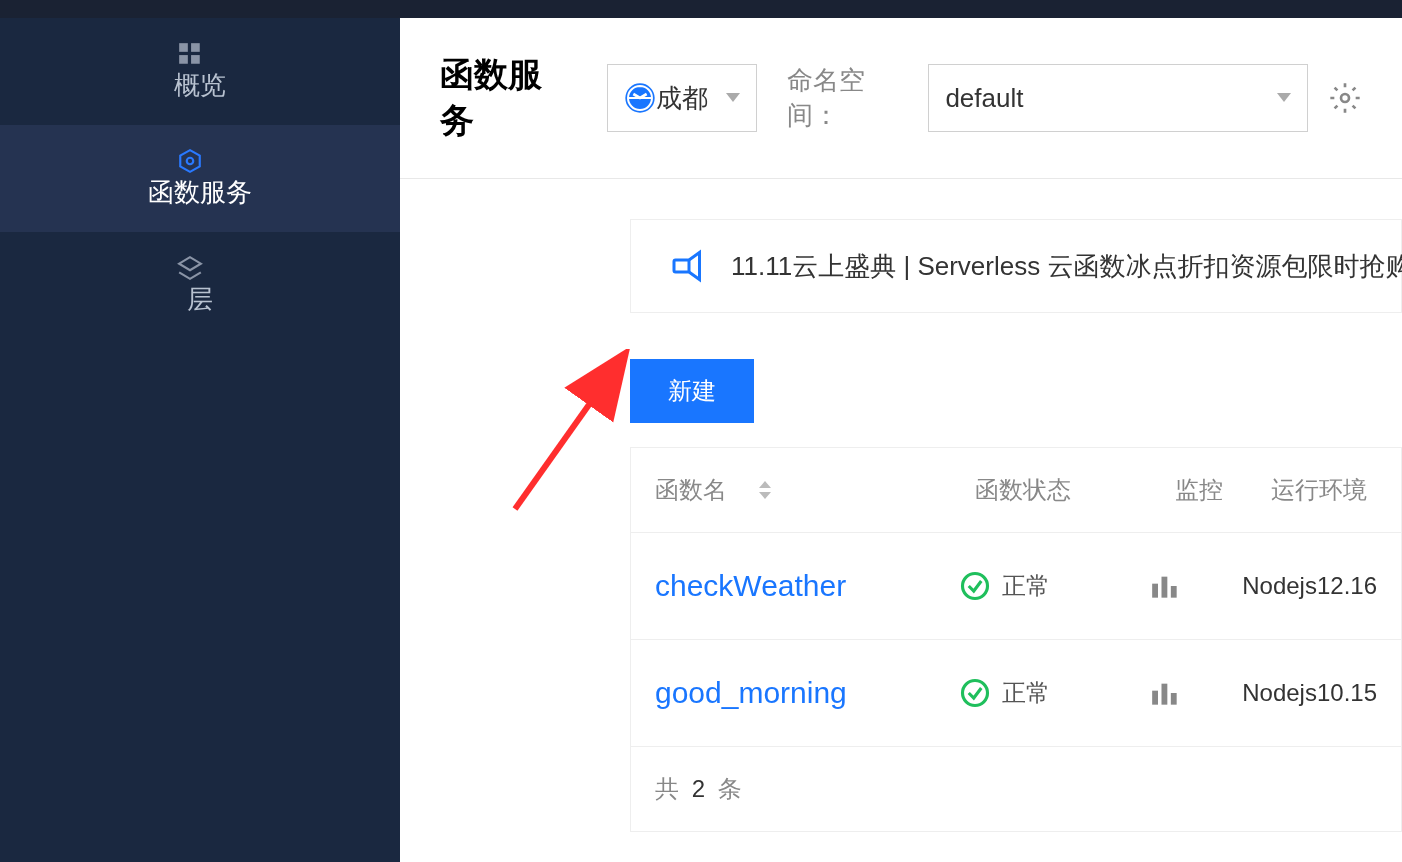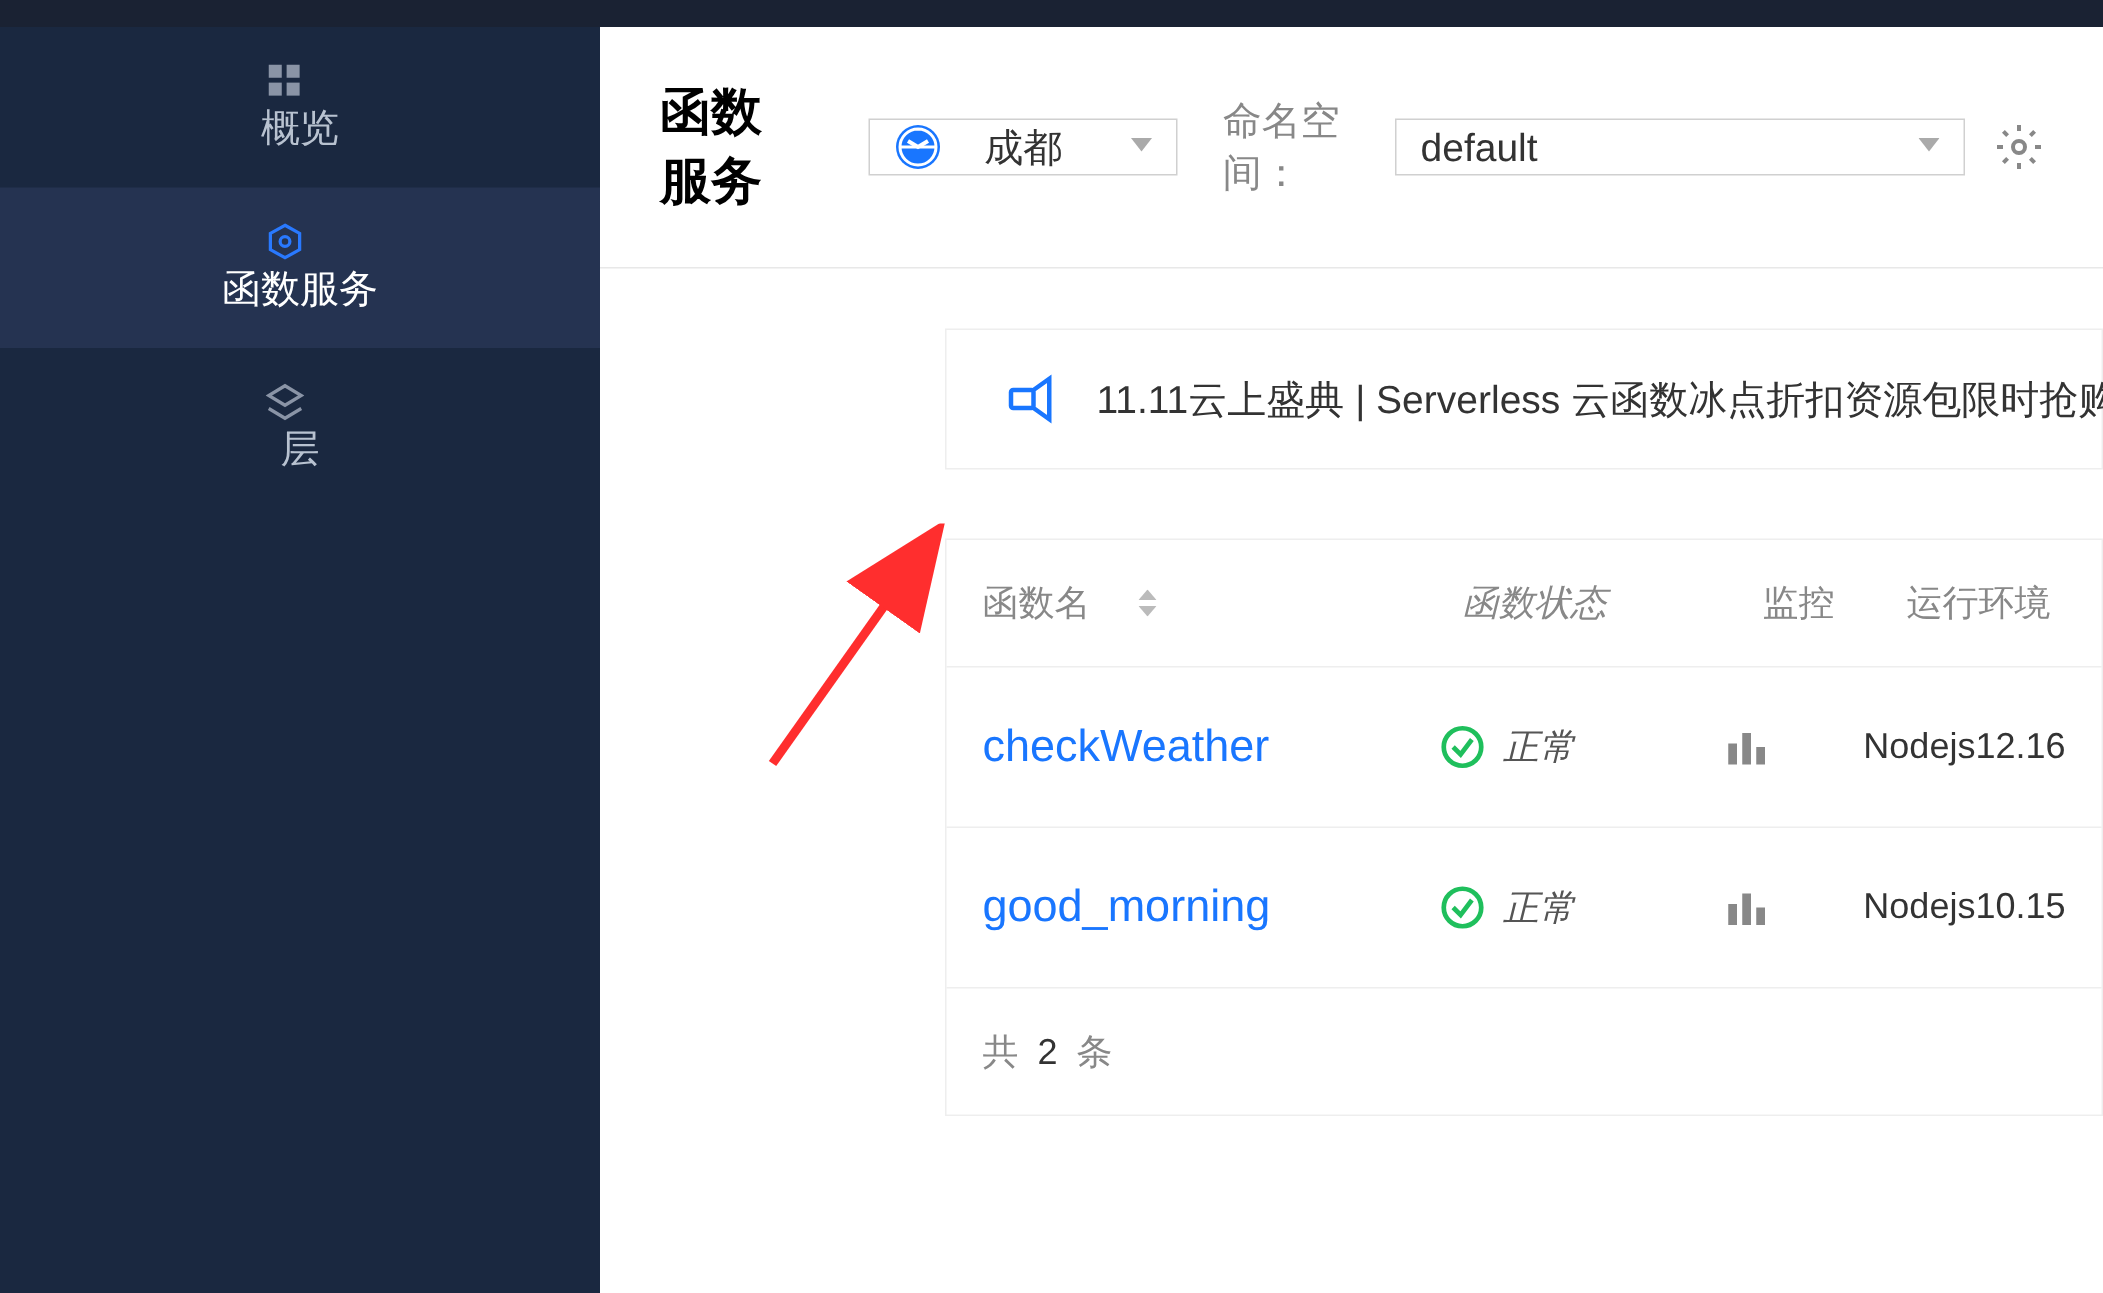--- a/index.html
+++ b/index.html
@@ -75,23 +75,23 @@
       font-size: 34px;
       font-weight: 600;
       color: #000;
       margin-right: 20px;
     }
     .dropdown {
       display: flex;
       align-items: center;
       border: 1px solid #d0d0d0;
       padding: 12px 16px;
-      height: 38px;
-      cursor: pointer;
-      gap: 28px;
+      height: 68px;
+      cursor: pointer;
+      gap: 0;
     }
     .dropdown-globe {
       width: 32px;
       height: 32px;
     }
     .dropdown-text {
       font-size: 26px;
       color: #333;
       min-width: 70px;
     }
@@ -168,21 +168,21 @@
       color: #888;
       font-weight: 500;
     }
     .table-row {
       display: flex;
       padding: 36px 24px;
       border-bottom: 1px solid #eee;
       align-items: center;
     }
     .col-name { width: 320px; display: flex; align-items: center; gap: 24px; }
-    .col-status { width: 200px; display: flex; align-items: center; gap: 12px; font-style: italic; }
+    .col-status { width: 200px; display: flex; align-items: center; gap: 12px; }
     .col-monitor { width: 96px; display: flex; align-items: center; }
     .col-env { flex: 1; }
     .link {
       color: #1976ff;
       font-size: 30px;
       cursor: pointer;
     }
     .status-check {
       width: 30px;
       height: 30px;
@@ -286,20 +286,21 @@
       <div class="banner">
         <span class="banner-icon">
           <svg width="36" height="36" viewBox="0 0 24 24" fill="none" stroke="#1976ff" stroke-width="2">
             <rect x="2" y="8" width="10" height="8" rx="1"></rect>
             <path d="M12 8l7-5v18l-7-5"></path>
           </svg>
         </span>
         <span class="banner-text">11.11云上盛典 | Serverless 云函数冰点折扣资源包限时抢购1元</span>
       </div>
 
+      <button class="new-btn">新建</button>
 
       <svg class="arrow-annotation" width="130" height="170">
         <defs>
           <marker id="ah" markerWidth="12" markerHeight="12" refX="9" refY="5" orient="auto">
             <polygon points="0,0 12,5 0,10" fill="#ff2e2e"></polygon>
           </marker>
         </defs>
         <line x1="5" y1="160" x2="110" y2="12" stroke="#ff2e2e" stroke-width="6" marker-end="url(#ah)"></line>
       </svg>
 

